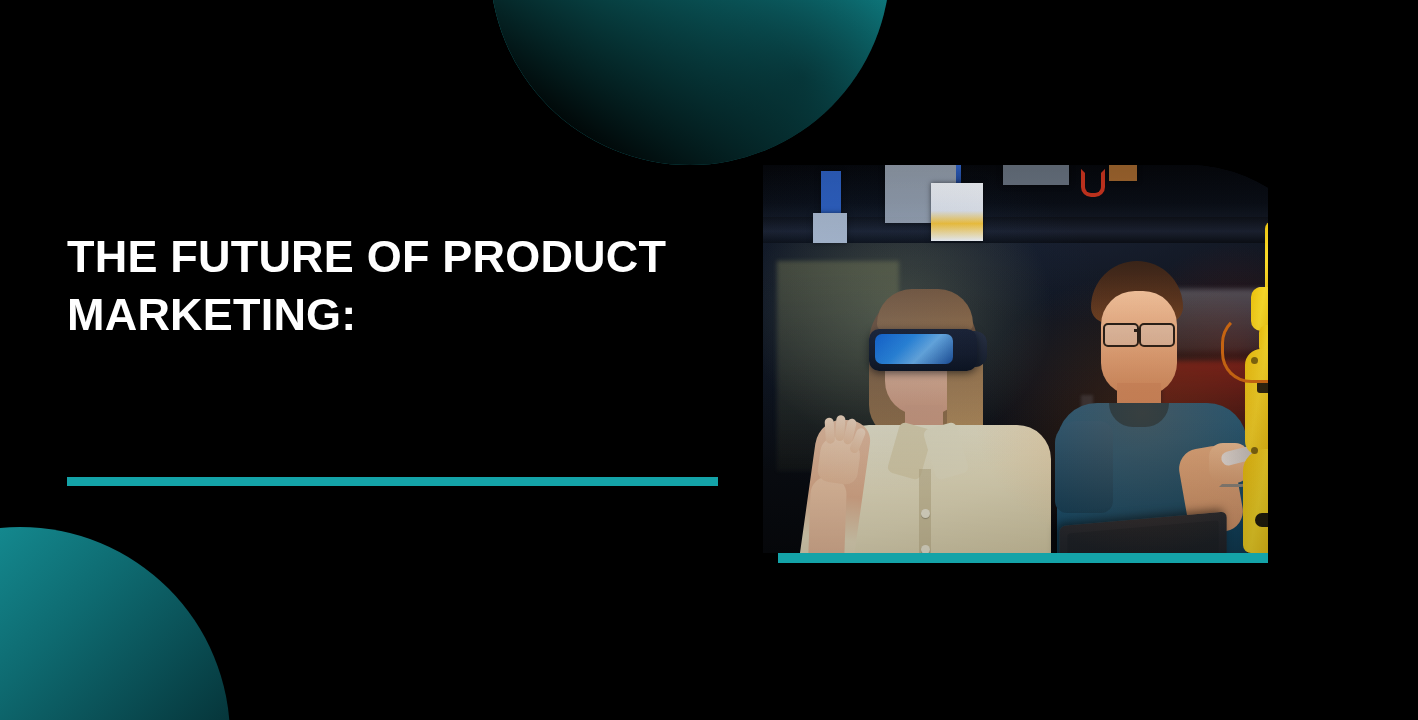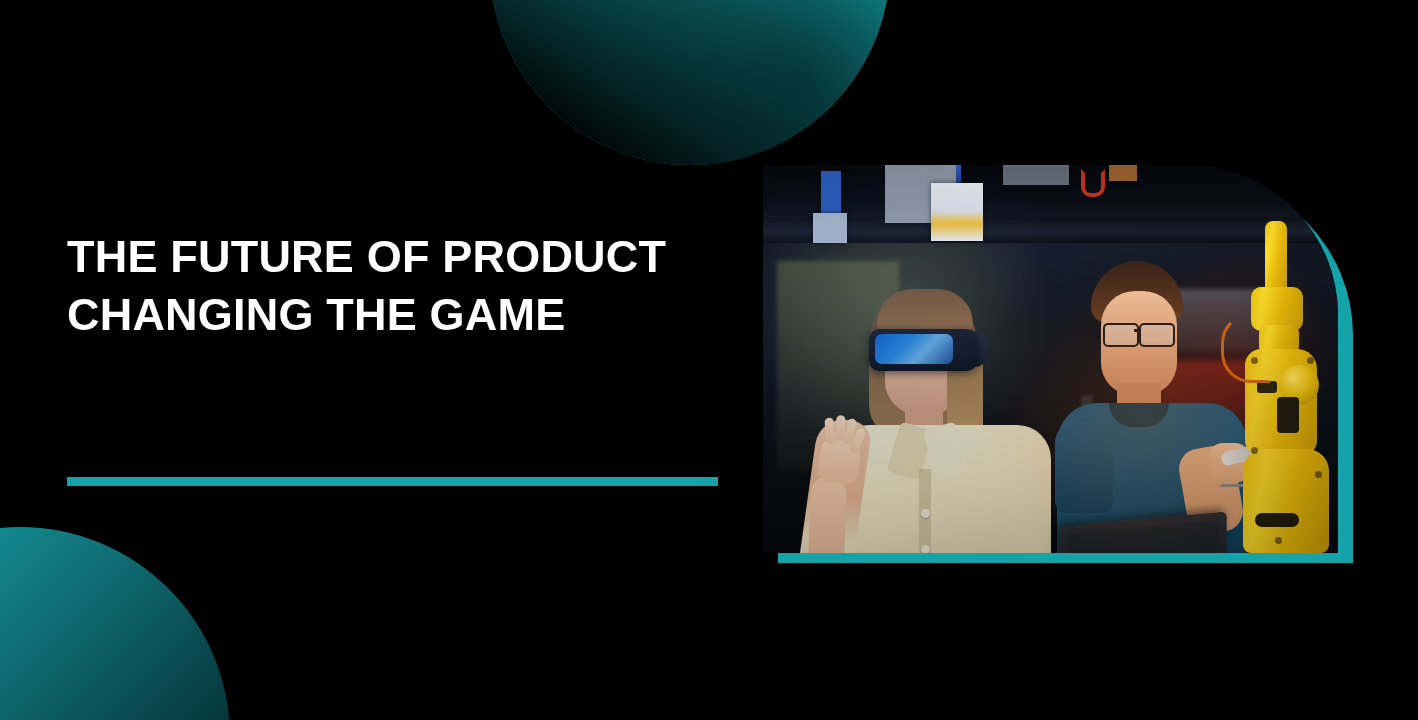--- a/index.html
+++ b/index.html
@@ -5,21 +5,21 @@
 <style>
   html, body {
     margin: 0;
     padding: 0;
     background: #000000;
   }
 
   
   .stage {
     position: relative;
-    width: 1418px;
+    width: 1268px;
     height: 720px;
     background: #000000;
     overflow: hidden;
     font-family: "Liberation Sans", "DejaVu Sans", sans-serif;
   }
 
   
   .blob {
     position: absolute;
     border-radius: 50%;
@@ -411,21 +411,21 @@
 </head>
 <body>
 
 <div class="stage">
 
   <div class="blob blob-top-right"></div>
   <div class="blob blob-bottom-left"></div>
 
   <h1 class="headline">
     <span class="hl-line">THE FUTURE OF PRODUCT</span>
-    <span class="hl-line">CHANGING THE GAME</span>
+    <span class="hl-line">MARKETING:</span>
   </h1>
 
   <div class="title-rule"></div>
 
   <div class="photo-wrap">
     <div class="photo-frame"></div>
 
     <div class="photo">
       <div class="photo-inner photo-blur">
 

